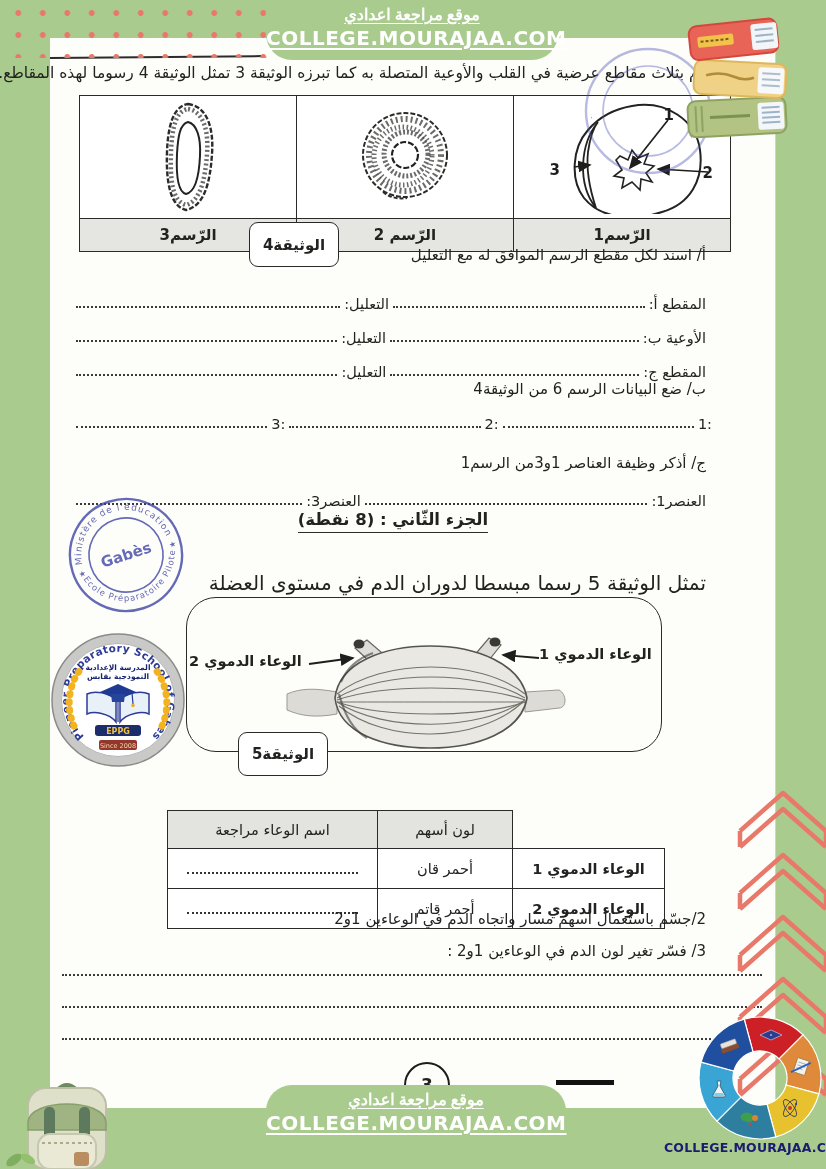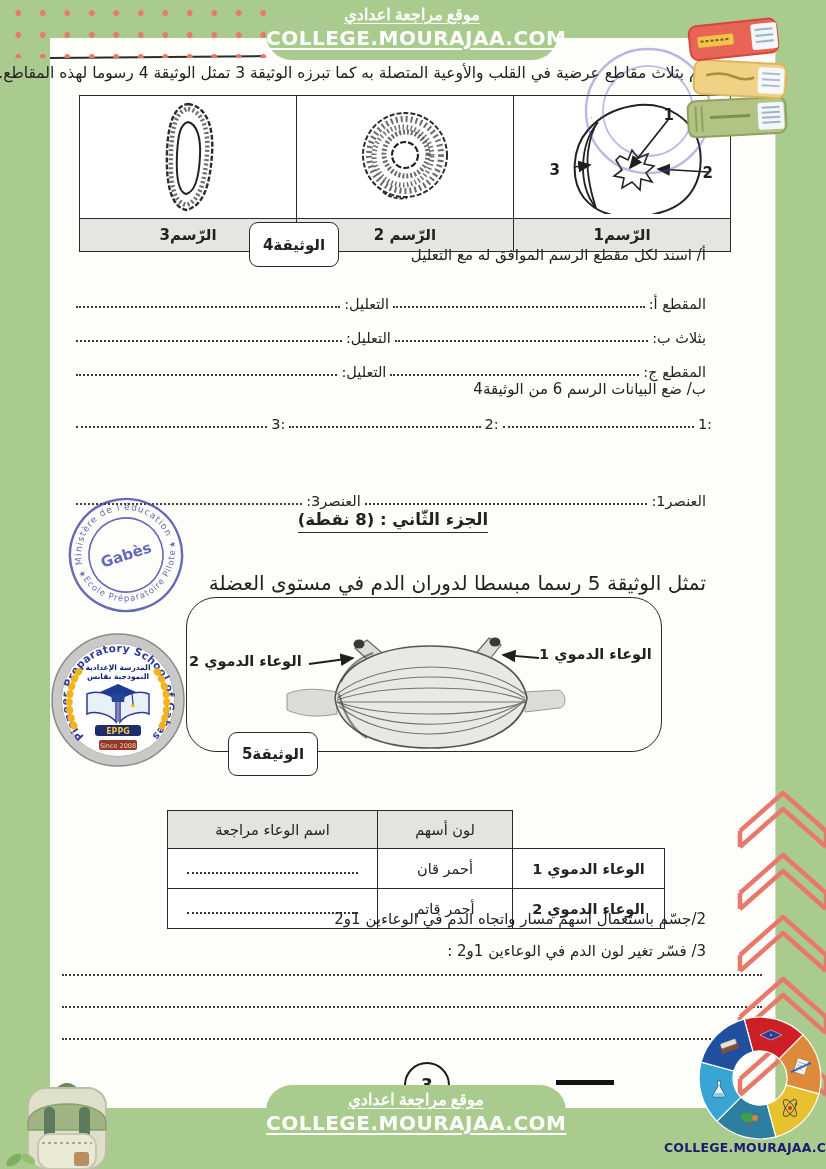--- a/index.html
+++ b/index.html
@@ -42,21 +42,21 @@
   #fig-table { left:29px; top:57px; width:652px; border-collapse:collapse; direction:rtl; }
   #fig-table td { border:1.8px solid #2a2a28; background:#fff; padding:0; }
   #fig-table .fig-cell { width:217px; height:122px; text-align:center; vertical-align:middle; }
   #fig-table .fig-label { height:33px; text-align:center; font-weight:bold; font-size:15px;
     background:#e5e5e1; }
   #stamp-faint { left:523px; top:-2px; z-index:2; pointer-events:none; }
   .doc-tag { background:#fff; border:1.8px solid #2a2a28; border-radius:9px; z-index:3;
     display:flex; align-items:center; justify-content:center;
     font-weight:bold; font-size:15px; }
   #doc4-box { left:188px; top:184px; width:90px; height:45px;margin-left:11px; }
-  #doc5-box { left:178px; top:694px; width:90px; height:44px; }
+  #doc5-box { left:188px; top:694px; width:90px; height:44px; }
 
   .prompt { position:absolute; right:70px; font-size:15px; white-space:nowrap; }
   .blank-row { position:absolute; display:flex; direction:rtl; align-items:flex-end;
     font-size:14.5px; }
   .dots { flex:1; border-bottom:2.2px dotted #3a3a38; height:2px; margin:0 4px 4px 4px; }
   .lbl { white-space:nowrap;text-align:center; }
   .fulldots { position:absolute; left:12px; right:14px; border-bottom:2.4px dotted #3c3c3a; }
 
   #part2-heading { left:240px; top:472px; width:206px; text-align:center; }
   #part2-heading span { display:inline-block; font-weight:bold; font-size:16.5px;
@@ -194,21 +194,21 @@
   <div id="doc4-box" class="abs doc-tag ar">الوثيقة4</div>
 
   <div class="prompt ar" style="top:208px">أ/ اسند لكل مقطع الرسم الموافق له مع التعليل</div>
   <div class="blank-row" style="top:258px; left:22px; right:70px;">
     <span class="lbl ar">المقطع أ:</span>
     <span class="dots"></span>
     <span class="lbl ar">التعليل:</span>
     <span class="dots" style="flex:1.05"></span>
   </div>
   <div class="blank-row" style="top:292px; left:22px; right:70px;">
-    <span class="lbl ar">بثلاث ب:</span>
+    <span class="lbl ar">الأوعية ب:</span>
     <span class="dots"></span>
     <span class="lbl ar">التعليل:</span>
     <span class="dots" style="flex:1.05"></span>
   </div>
   <div class="blank-row" style="top:326px; left:22px; right:70px;">
     <span class="lbl ar">المقطع ج:</span>
     <span class="dots"></span>
     <span class="lbl ar">التعليل:</span>
     <span class="dots" style="flex:1.05"></span>
   </div>
@@ -216,20 +216,21 @@
   <div class="prompt ar" style="top:342px">ب/ ضع البيانات  الرسم 6 من الوثيقة4</div>
   <div class="blank-row" style="top:378px; left:22px; right:64px;">
     <span class="lbl ar">1:</span>
     <span class="dots"></span>
     <span class="lbl ar">2:</span>
     <span class="dots"></span>
     <span class="lbl ar">3:</span>
     <span class="dots"></span>
   </div>
 
+  <div class="prompt ar" style="top:416px">ج/ أذكر وظيفة العناصر 1و3من الرسم1</div>
   <div class="blank-row" style="top:455px; left:22px; right:70px;">
     <span class="lbl ar">العنصر1:</span>
     <span class="dots" style="flex:1.25"></span>
     <span class="lbl ar">العنصر3:</span>
     <span class="dots"></span>
   </div>
 
   <div id="part2-heading" class="abs">
     <span class="ar">الجزء الثّاني : (8 نقطة)</span>
   </div>

